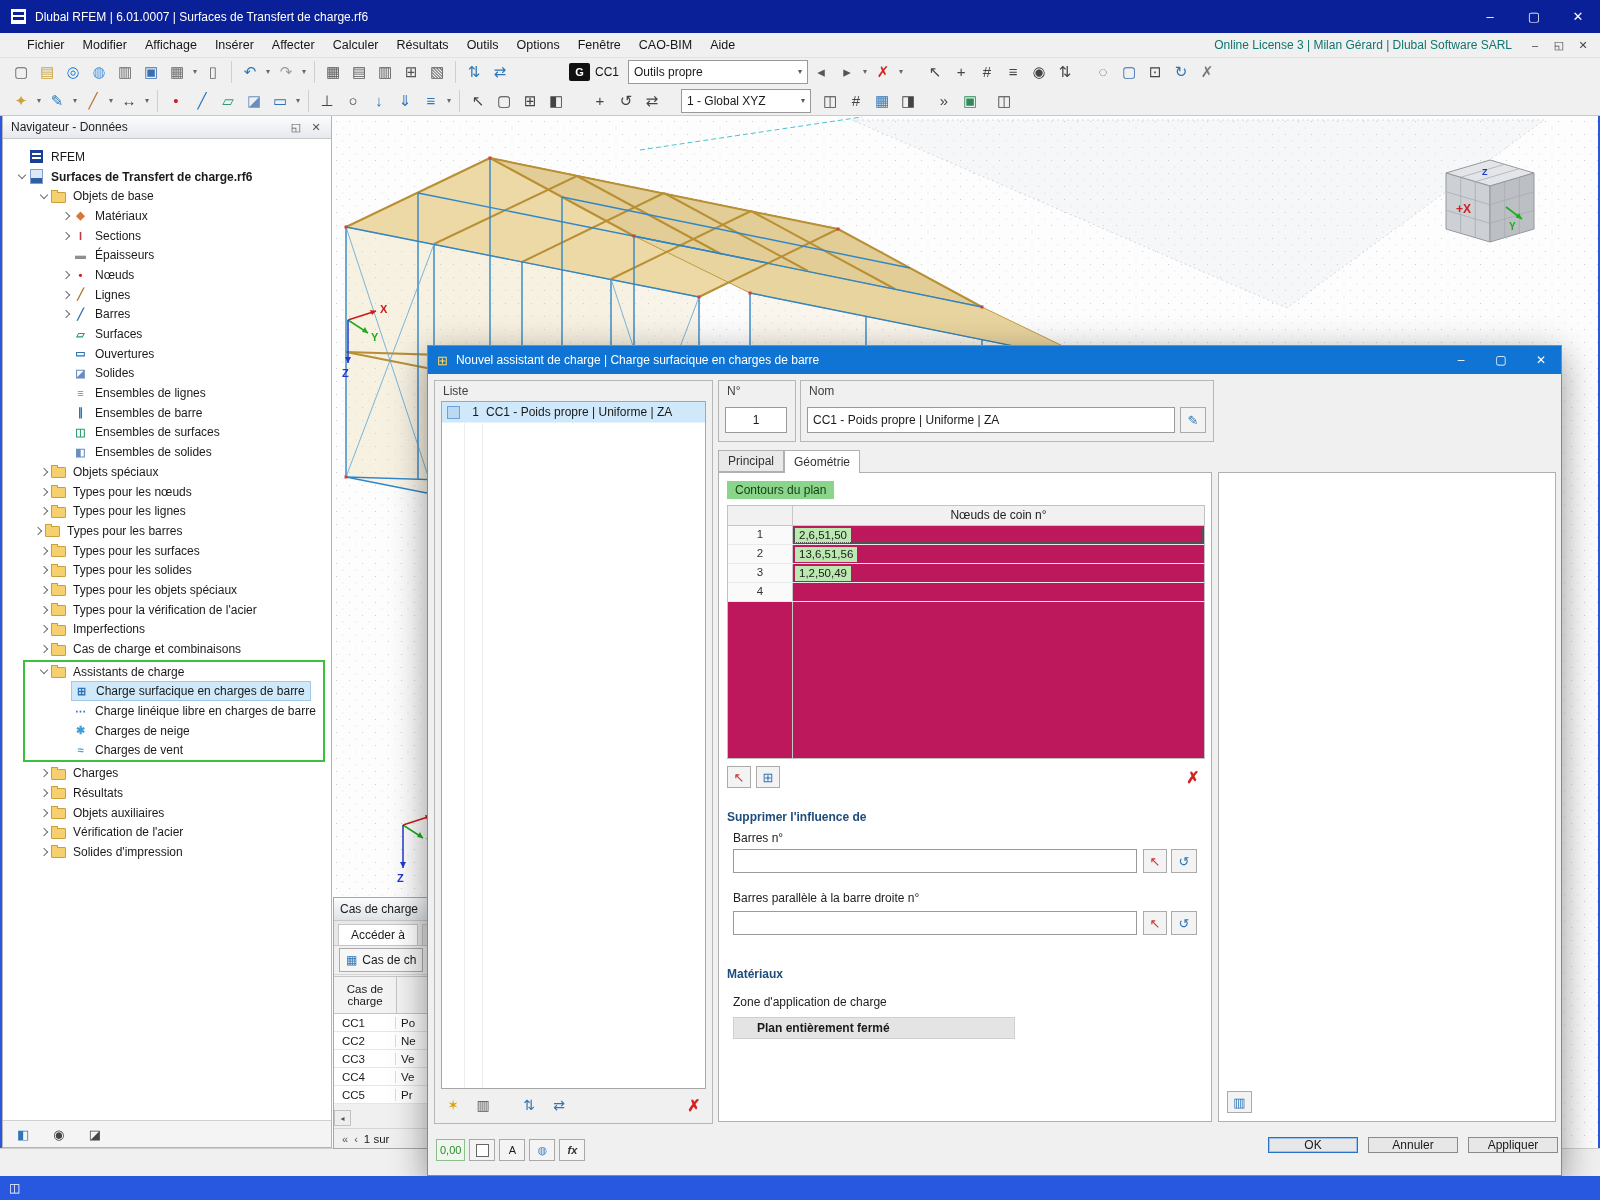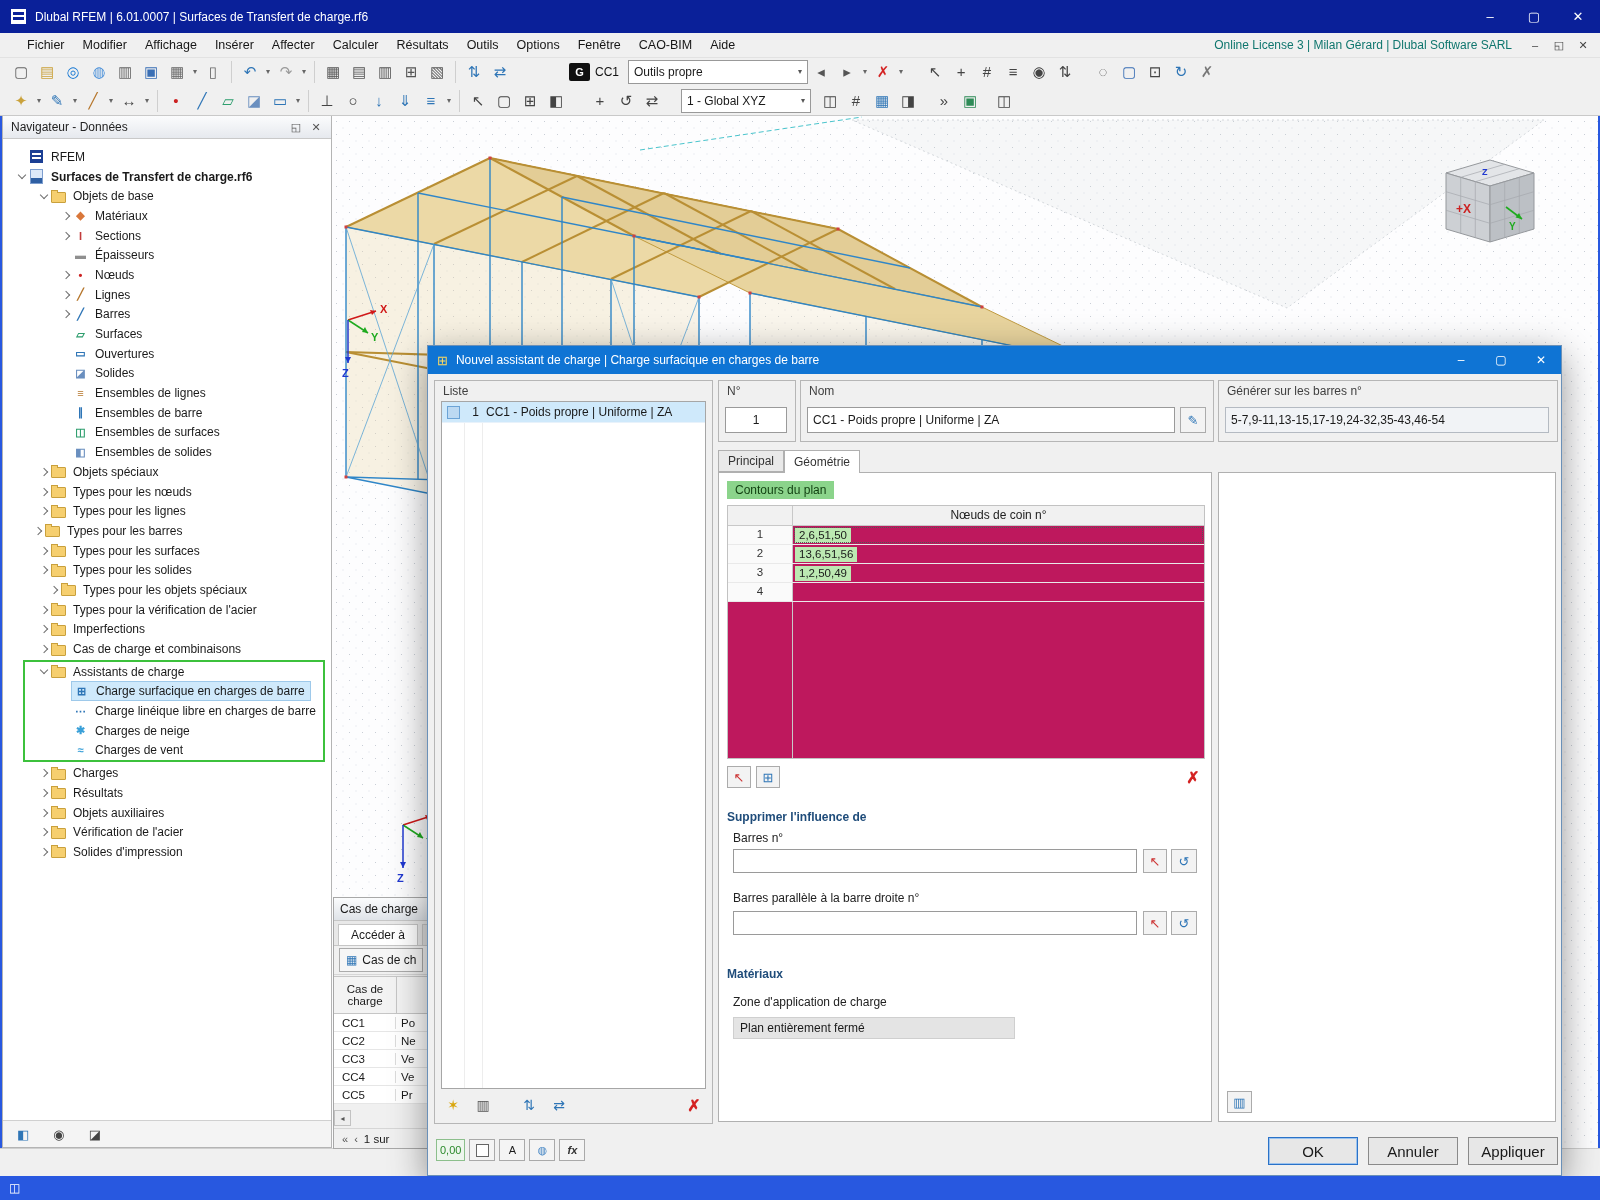--- a/index.html
+++ b/index.html
@@ -129,28 +129,28 @@
   .ct-chip{background:#bce9b2;font-size:11.5px;padding:0 4px;line-height:15px;}
   .ct-row.focus .val{outline:1px dotted #555;outline-offset:-2px;}
   .ct-fill{flex:1;position:relative;}
   .ct-fill::before{content:"";position:absolute;left:64px;top:0;bottom:0;border-left:1px solid #c8c8c8;}
   .row-btns{position:absolute;left:8px;top:292px;width:478px;height:24px;display:flex;align-items:center;gap:5px;}
   .sm-btn{width:24px;height:22px;border:1px solid #ababab;background:#f3f3f3;display:flex;align-items:center;justify-content:center;font-size:13px;box-sizing:border-box;}
   .sec-h{position:absolute;left:8px;font-size:12px;font-weight:bold;color:#1f4c7a;}
   .flbl{position:absolute;font-size:12px;color:#222;}
   .inp{position:absolute;height:24px;background:#fff;border:1px solid #9a9a9a;box-sizing:border-box;}
   .inp-btn{position:absolute;width:24px;height:24px;border:1px solid #ababab;background:#f3f3f3;display:flex;align-items:center;justify-content:center;font-size:13px;box-sizing:border-box;}
-  .zone-val{position:absolute;left:14px;top:544px;width:282px;height:22px;background:#e4e4e4;border:1px solid #cfcfcf;font-size:12px;display:flex;align-items:center;padding-left:6px;box-sizing:border-box;}
+  .zone-val{position:absolute;left:14px;top:544px;width:282px;height:22px;background:#e4e4e4;border:1px solid #cfcfcf;font-size:12px;display:flex;align-items:center;padding-left:23px;box-sizing:border-box;font-weight:bold;}
 
   .snapbar{position:absolute;left:8px;top:793px;display:flex;gap:4px;}
   .snap-btn{min-width:26px;height:22px;border:1px solid #a9a9a9;background:#f4f4f4;display:flex;align-items:center;justify-content:center;font-size:11px;padding:0 3px;box-sizing:border-box;}
   .snap-green{color:#2a8a2a;border-color:#8cbf8c;background:#eef6ee;}
   .wsq{width:11px;height:11px;background:#fff;border:1px solid #666;}
   .fx{font-style:italic;font-weight:bold;color:#333;}
-  .btn{position:absolute;height:28px;background:#e7e7e7;border:1px solid #8a8a8a;font-size:15px;display:flex;align-items:center;justify-content:center;box-sizing:border-box;}
+  .btn{position:absolute;height:16px;background:#e7e7e7;border:1px solid #8a8a8a;font-size:12px;display:flex;align-items:center;justify-content:center;box-sizing:border-box;}
   .btn-ok{border:1px solid #2a72c8;box-shadow:inset 0 0 0 1px #9cc3ee;}
   .pv-btn{position:absolute;left:8px;bottom:8px;width:25px;height:22px;border:1px solid #ababab;background:#f3f3f3;display:flex;align-items:center;justify-content:center;color:#2e75b6;font-size:13px;box-sizing:border-box;}
 </style>
 </head>
 <body>
 
 <div class="app">
 
   <div class="titlebar">
     <span class="tb-logo"></span>
@@ -445,21 +445,21 @@
             </span>
             <span class="tree-lb">Types pour les surfaces</span>
           </div>
           <div class="tree-row" style="padding-left: 34px;">
             <span class="tree-chev chev-right"></span>
             <span class="tree-ic">
               <span class="ic-folder"></span>
             </span>
             <span class="tree-lb">Types pour les solides</span>
           </div>
-          <div class="tree-row" style="padding-left: 44px;">
+          <div class="tree-row" style="padding-left: 34px;">
             <span class="tree-chev chev-right"></span>
             <span class="tree-ic">
               <span class="ic-folder"></span>
             </span>
             <span class="tree-lb">Types pour les objets spéciaux</span>
           </div>
           <div class="tree-row" style="padding-left: 34px;">
             <span class="tree-chev chev-right"></span>
             <span class="tree-ic">
               <span class="ic-folder"></span>
@@ -795,24 +795,20 @@
       <span class="grp-label">N°</span>
       <div class="field" style="left:6px;top:26px;width:62px;height:26px;justify-content:center;">1</div>
     </div>
 
     <div class="grp" style="left:372px;top:34px;width:412px;height:60px;">
       <span class="grp-label">Nom</span>
       <div class="field" style="left:6px;top:26px;width:368px;height:26px;">CC1 - Poids propre | Uniforme | ZA</div>
       <div class="edit-btn" style="left:379px;top:26px;width:26px;height:26px;">✎</div>
     </div>
 
-    <div class="grp" style="left:790px;top:34px;width:338px;height:60px;">
-      <span class="grp-label">Générer sur les barres n°</span>
-      <div class="field ro" style="left:6px;top:26px;width:324px;height:26px;">5-7,9-11,13-15,17-19,24-32,35-43,46-54</div>
-    </div>
 
     <div class="tab" style="left:290px;top:104px;width:66px;">Principal</div>
     <div class="tab active" style="left:356px;top:104px;width:76px;">Géométrie</div>
 
     <div class="panel" style="left:290px;top:126px;width:494px;height:650px;">
       <span class="chip-green">Contours du plan</span>
 
       <div class="ct">
         <div class="ct-head">
           <span class="num"></span>

